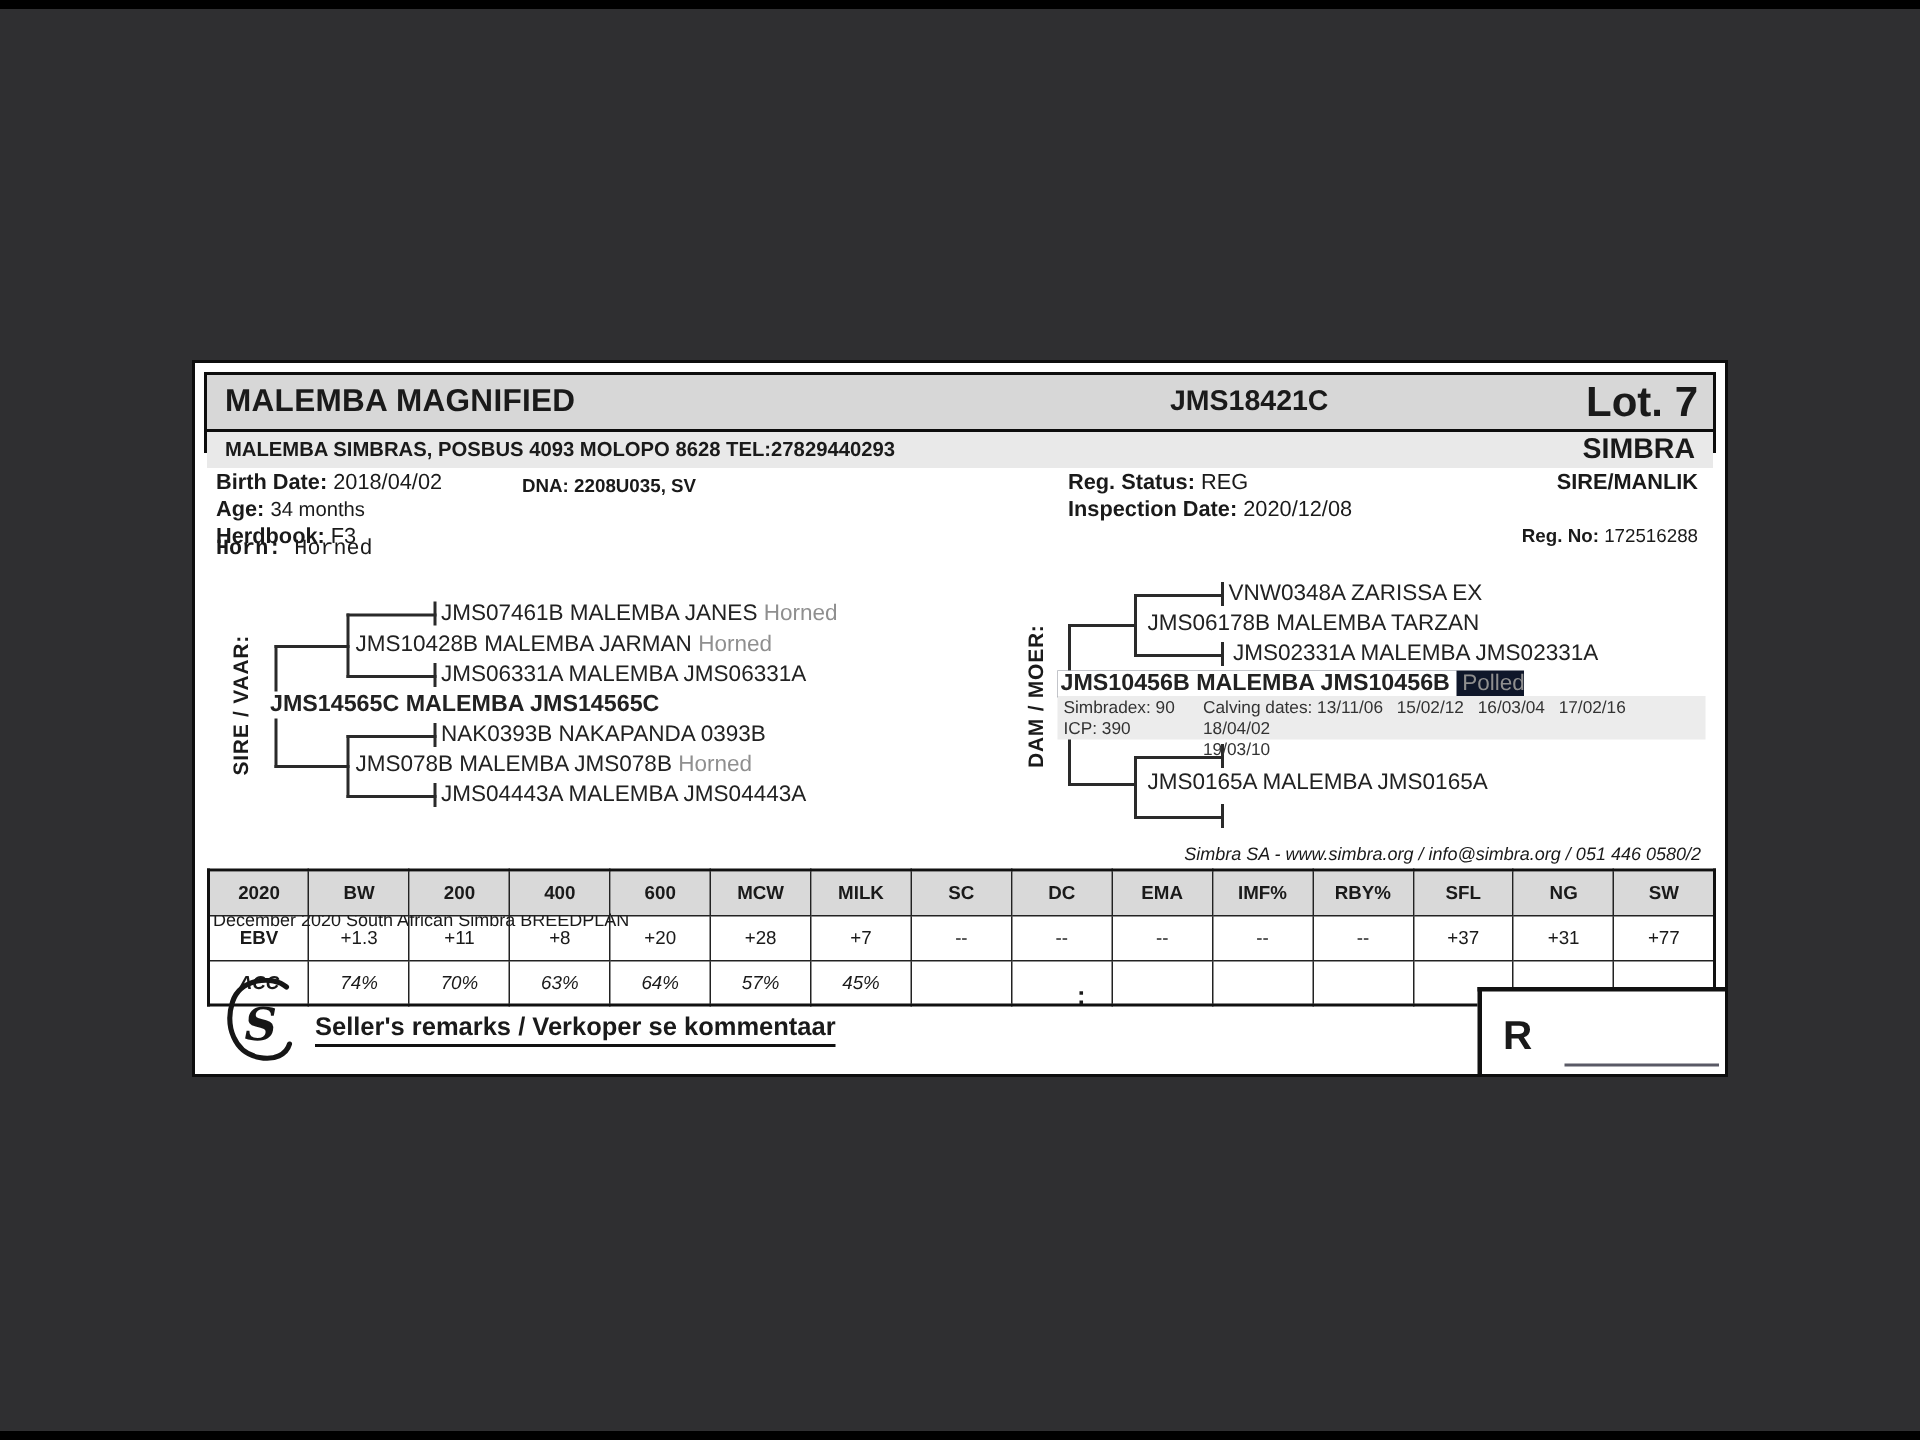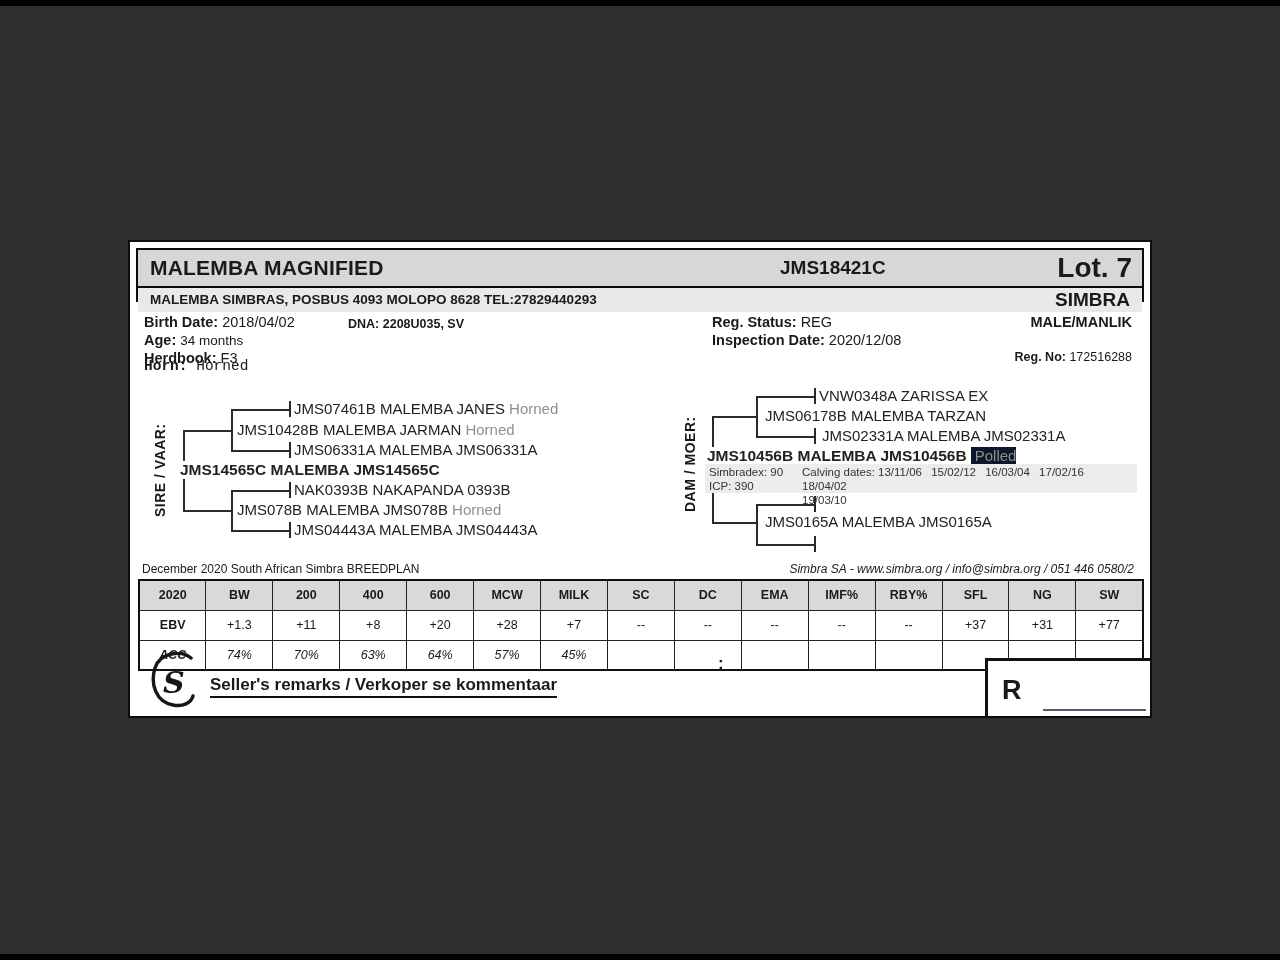--- a/index.html
+++ b/index.html
@@ -103,21 +103,21 @@
     <span>Horned</span>
   </div>
   <div class="info" style="left:582px; top:71px;">
     <b>Reg. Status:</b>
     <span>REG</span>
   </div>
   <div class="info" style="left:582px; top:89px;">
     <b>Inspection Date:</b>
     <span>2020/12/08</span>
   </div>
-  <div class="info right-align" style="top:71px; font-weight:bold;">MALE/MANLIK</div>
+  <div class="info right-align" style="top:71px; font-weight:bold;">SIRE/MANLIK</div>
   <div class="info sm right-align" style="top:106px;">
     <b>Reg. No:</b>
     <span>172516288</span>
   </div>
 
   <div class="ped-label" style="left:22px; top:172px; height:112px;">SIRE / VAAR:</div>
   <div class="pline v" style="left:53px; top:188px; height:82px;"></div>
   <div class="pline h" style="left:53px; top:188px; width:50px;"></div>
   <div class="pline h" style="left:53px; top:268px; width:50px;"></div>
   <div class="pline v" style="left:101px; top:167px; height:43px;"></div>
@@ -192,21 +192,21 @@
         <span>Calving dates:</span>
         <span class="dates">13/11/06 15/02/12 16/03/04 17/02/16 18/04/02</span>
       </div>
       <div>19/03/10</div>
     </div>
   </div>
   <div class="ped-text" style="left:635px; top:271px; background:#fff;">
     <span>JMS0165A MALEMBA JMS0165A</span>
   </div>
 
-  <div class="footnote" style="left:12px;">December 2020 South African Simbra BREEDPLAN</div>
+  <div class="footnote" style="left:12px;margin-top:44px;">December 2020 South African Simbra BREEDPLAN</div>
   <div class="footnote" style="right:16px; font-style:italic;">Simbra SA - www.simbra.org / info@simbra.org / 051 446 0580/2</div>
 
   <table id="breedplan-table">
     <thead>
         <tr>
           <th>2020</th>
           <th>BW</th>
           <th>200</th>
           <th>400</th>
           <th>600</th>

